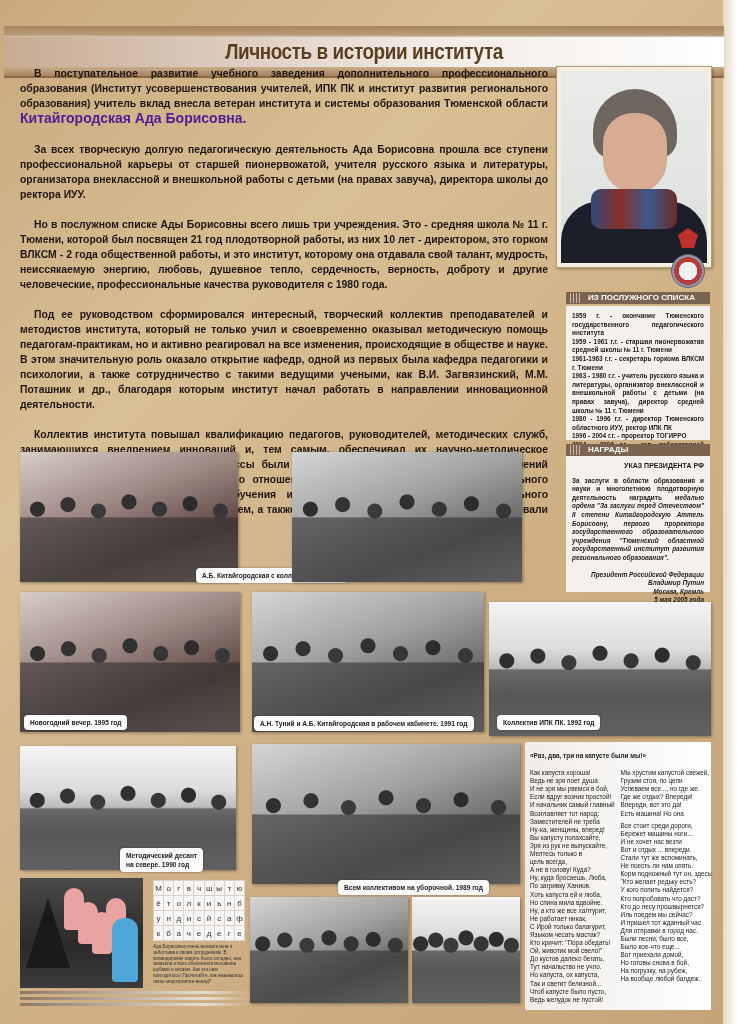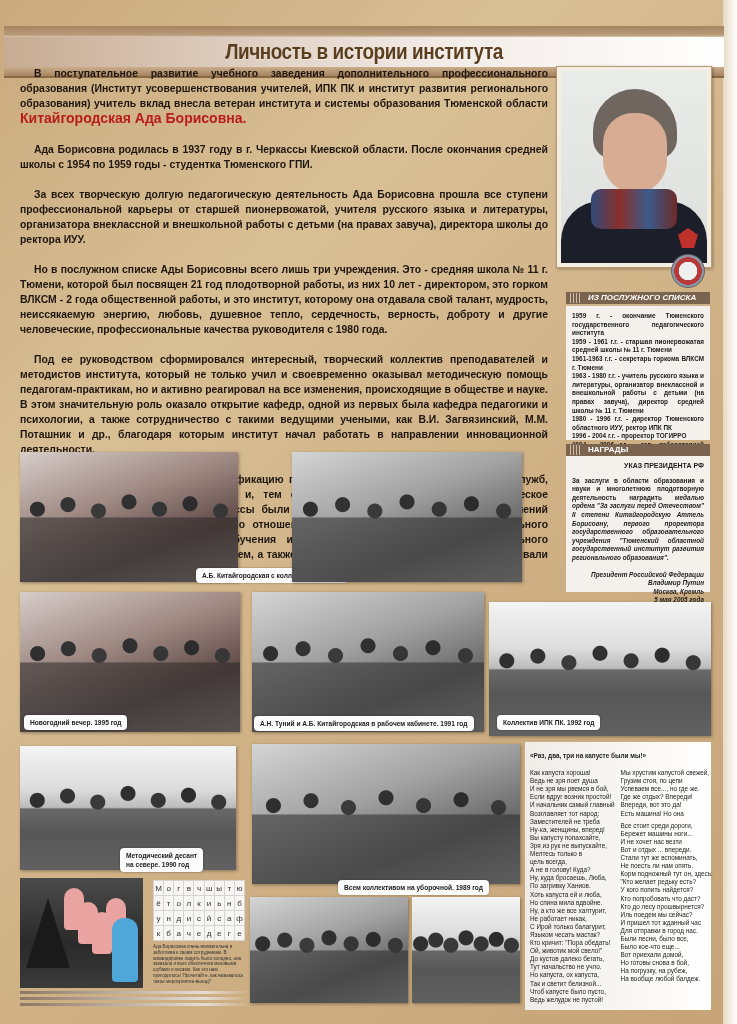--- a/index.html
+++ b/index.html
@@ -30,21 +30,21 @@
     color: #5a3e1e; letter-spacing: -0.5px; transform: scaleX(0.86);
     text-shadow: 0 1px 0 rgba(255,255,255,0.4);
   }
   
   .article {
     position: absolute; left: 20px; top: 66px; width: 528px;
     font-family: "Liberation Sans", sans-serif; font-weight: bold;
     font-size: 10.4px; line-height: 15px; color: #1e1610; text-align: justify;
   }
   .article p { text-indent: 14px; margin-bottom: 15px; }
-  .article .name { font-size: 14px; color: #b91c1c; }
+  .article .name { font-size: 14px; color: #4c1d95; }
   
   .portrait-frame {
     position: absolute; left: 556px; top: 66px; width: 156px; height: 202px;
     background: #f4eee2; border: 1px solid #b59a72; padding: 4px;
     box-shadow: 1px 1px 3px rgba(0,0,0,0.3);
   }
   .portrait {
     width: 100%; height: 100%; position: relative; overflow: hidden;
     background: linear-gradient(180deg, #e9ece9 0%, #dcdfdc 100%);
   }
@@ -124,39 +124,38 @@
 
 <div class="right-edge"></div>
 
 <div class="header">
   <div class="header-inner"></div>
   <div class="page-title">Личность в истории института</div>
 </div>
 
 <div class="article">
   <p><span>В поступательное развитие учебного заведения дополнительного профессионального образования (Институт усовершенствования учителей, ИПК ПК и институт развития регионального образования) учитель вклад внесла ветеран института и системы образования Тюменской области </span><span class="name">Китайгородская Ада Борисовна.</span></p>
-  <p>Ада Борисовна родилась в 1937 году в г. Черкассы Киевской области. После окончания средней школы с 1954 по 1959 годы - студентка Тюменского ГПИ.</p>
   <p>За всех творческую долгую педагогическую деятельность Ада Борисовна прошла все ступени профессиональной карьеры от старшей пионервожатой, учителя русского языка и литературы, организатора внеклассной и внешкольной работы с детьми (на правах завуча), директора школы до ректора ИУУ.</p>
   <p>Но в послужном списке Ады Борисовны всего лишь три учреждения. Это - средняя школа № 11 г. Тюмени, которой был посвящен 21 год плодотворной работы, из них 10 лет - директором, это горком ВЛКСМ - 2 года общественной работы, и это институт, которому она отдавала свой талант, мудрость, неиссякаемую энергию, любовь, душевное тепло, сердечность, верность, доброту и другие человеческие, профессиональные качества руководителя с 1980 года.</p>
   <p>Под ее руководством сформировался интересный, творческий коллектив преподавателей и методистов института, который не только учил и своевременно оказывал методическую помощь педагогам-практикам, но и активно реагировал на все изменения, происходящие в обществе и науке. В этом значительную роль оказало открытие кафедр, одной из первых была кафедра педагогики и психологии, а также сотрудничество с такими ведущими учеными, как В.И. Загвязинский, М.М. Поташник и др., благодаря которым институт начал работать в направлении инновационной деятельности.</p>
   <p>Коллектив института повышал квалификацию педагогов, руководителей, методических служб, занимающихся внедрением инноваций и, тем самым, обеспечивал их научно-методическое сопровождение. Инновационные процессы были различны по масштабу вносимых изменений (локальные, модульные, системные), по отношению к той или иной части образовательного процесса (содержание, технологии обучения и воспитания, организация образовательного процесса, управление учебным заведением, а также в оценке качества и контроля) или охватывали всё учебное заведение.</p>
 </div>
 
 <div class="portrait-frame">
   <div class="portrait">
     <div class="hair"></div>
       <div class="face"></div>
       <div class="body"></div>
       <div class="scarf"></div>
   </div>
 </div>
 <div class="medal-ribbon"></div>
 <div class="medal"></div>
 
-<div class="side-head" style="top:292px;font-style:italic;">
+<div class="side-head" style="top:292px;">
   <span class="bars"></span>
   <span>ИЗ ПОСЛУЖНОГО СПИСКА</span>
 </div>
 <div class="side-box service-list" style="top:306px; height:134px; padding-top:6px;">
   <div>1959 г. - окончание Тюменского государственного педагогического института</div>
   <div>1959 - 1961 г.г. - старшая пионервожатая средней школы № 11 г. Тюмени</div>
   <div>1961-1963 г.г. - секретарь горкома ВЛКСМ г. Тюмени</div>
   <div>1963 - 1980 г.г. - учитель русского языка и литературы, организатор внеклассной и внешкольной работы с детьми (на правах завуча), директор средней школы № 11 г. Тюмени</div>
   <div>1980 - 1996 г.г. - директор Тюменского областного ИУУ, ректор ИПК ПК</div>
   <div>1996 - 2004 г.г. - проректор ТОГИРРО</div>

